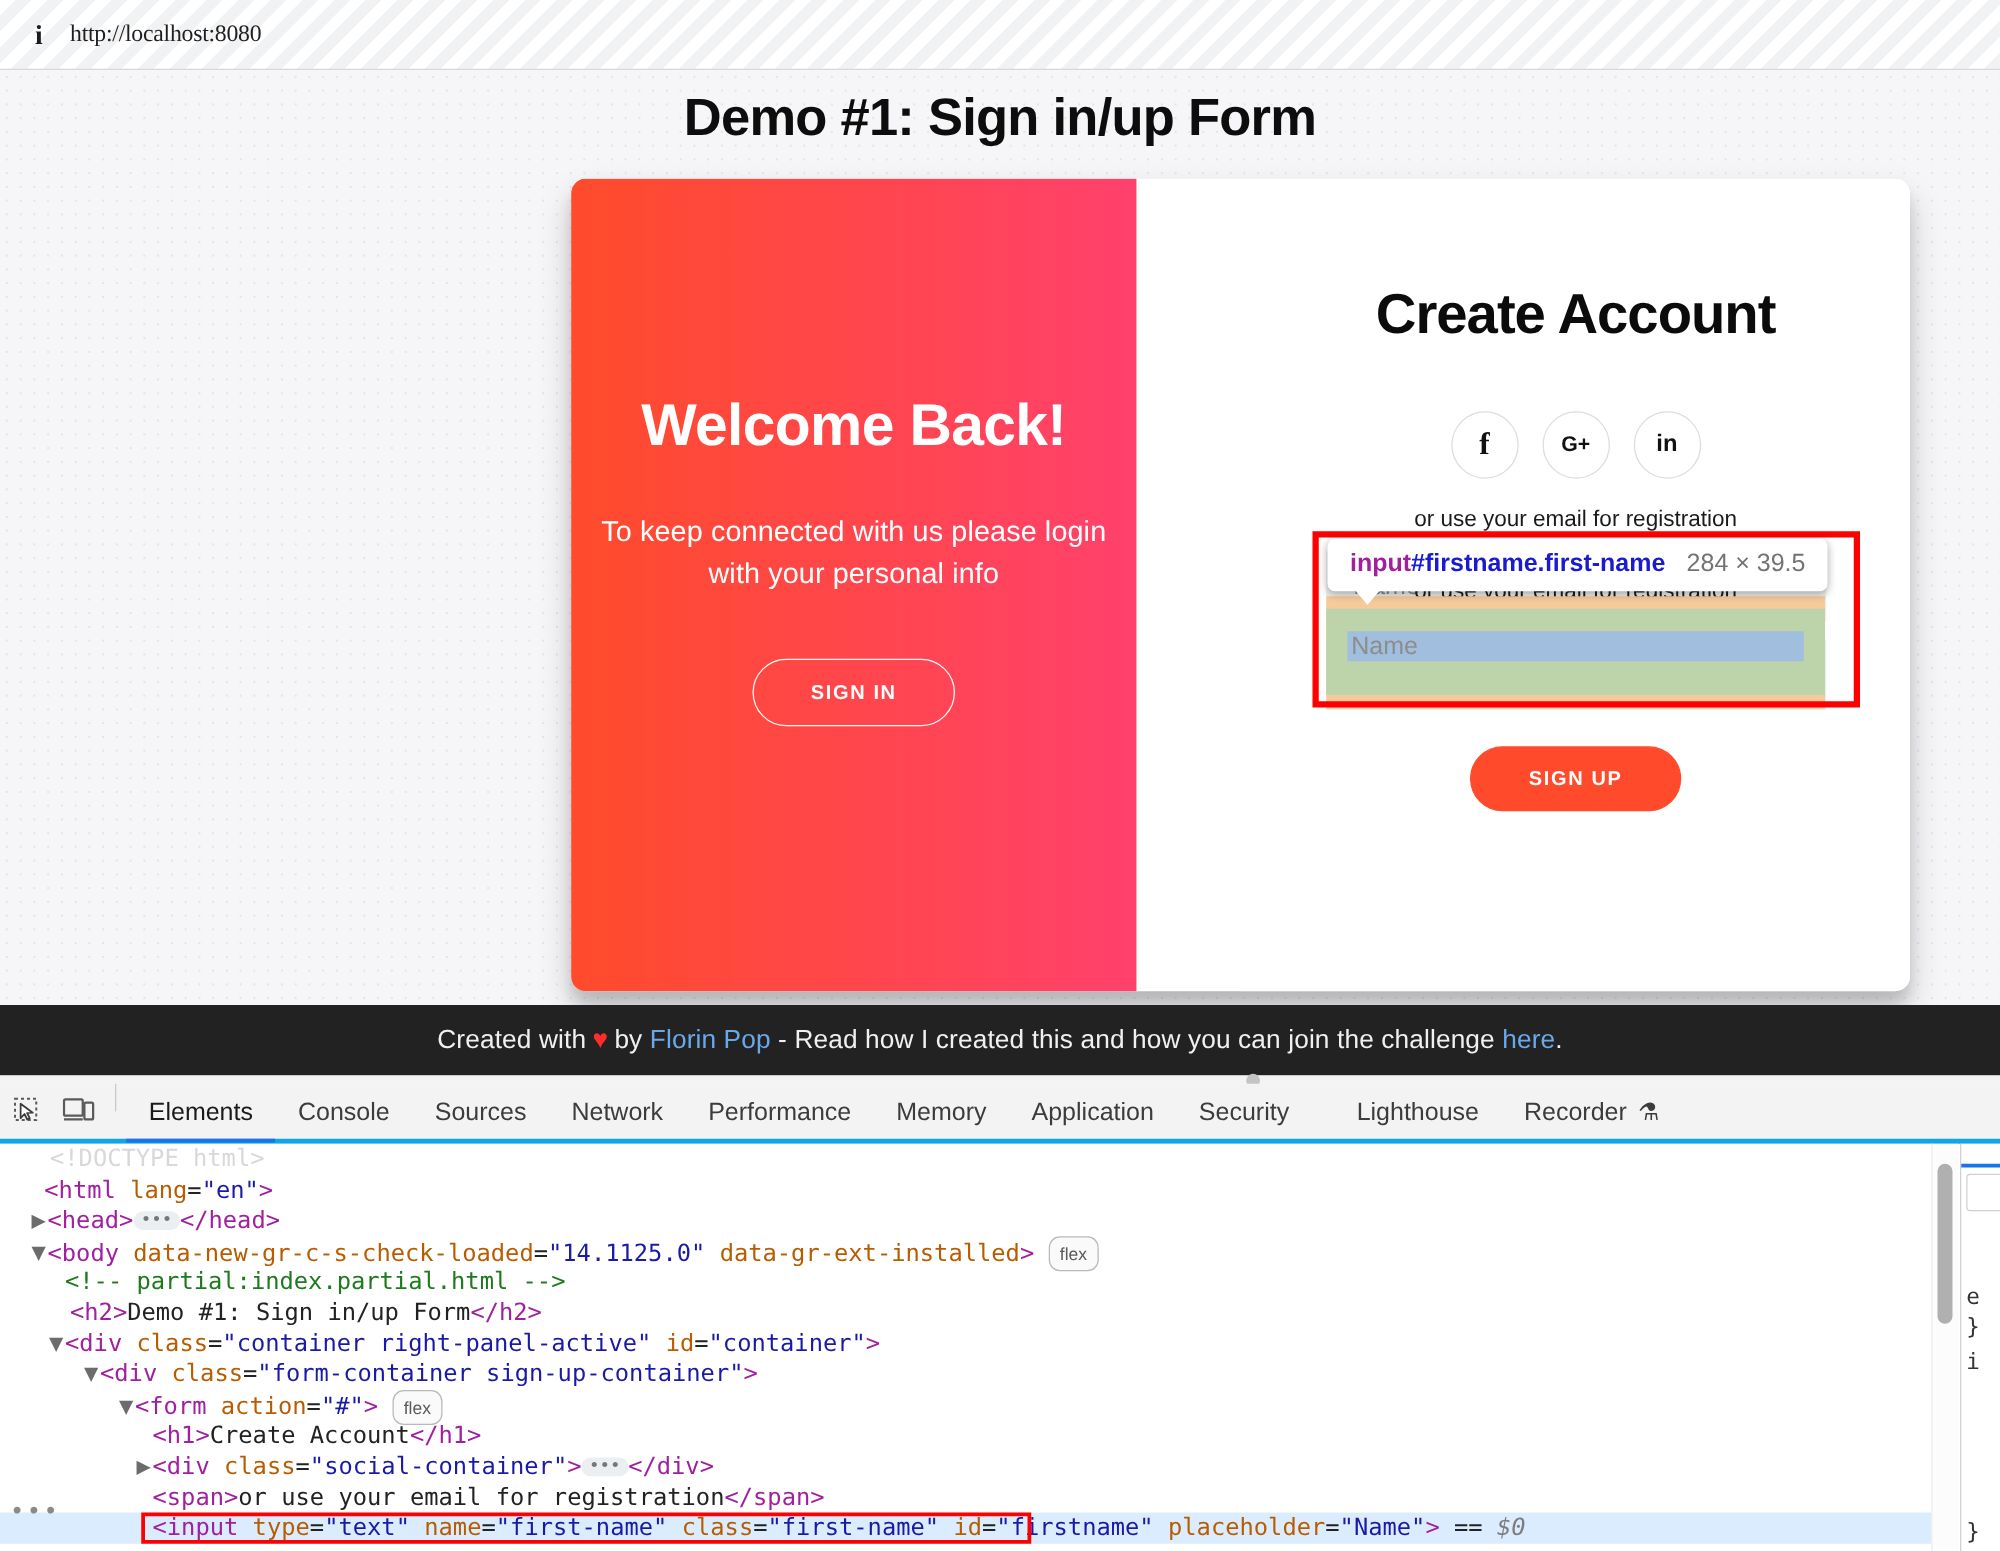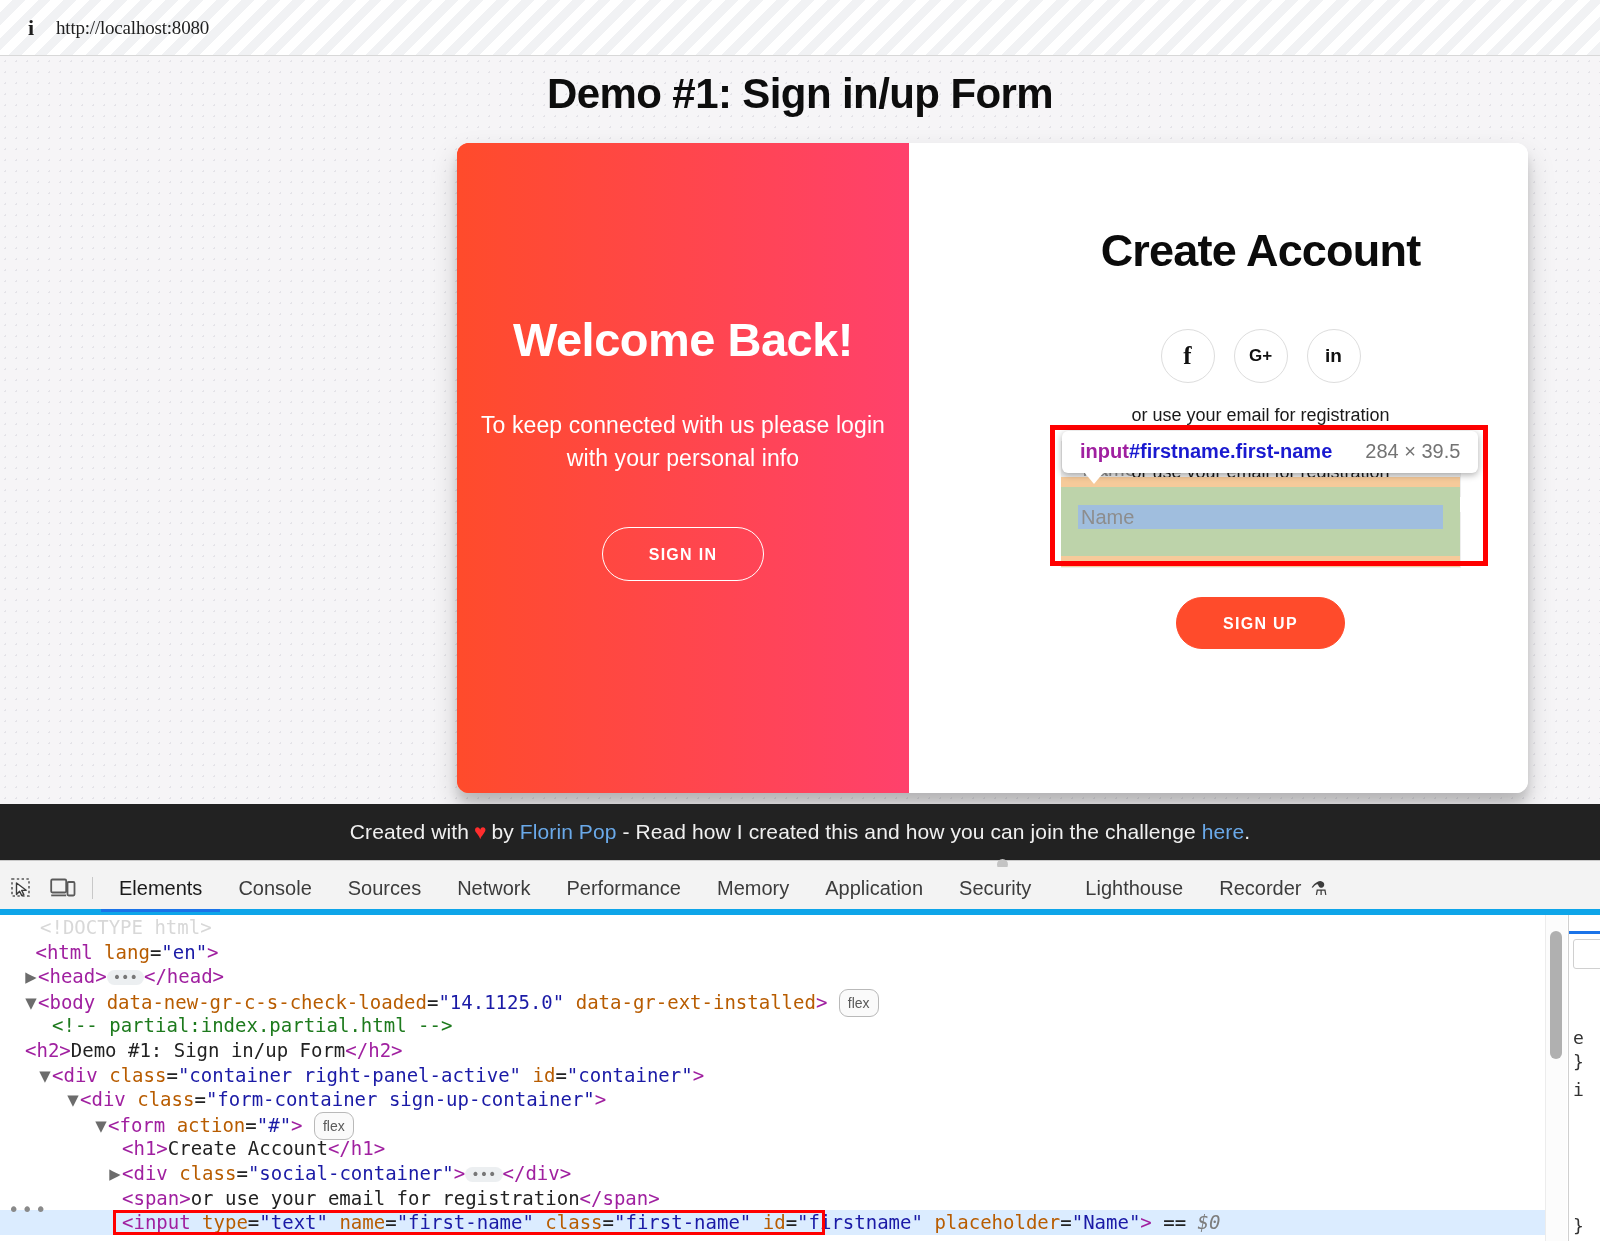--- a/index.html
+++ b/index.html
@@ -135,21 +135,21 @@
   #hint-occluded{
     position:absolute;left:1061px;top:406px;width:399px;text-align:center;
     font-size:18px;color:#1a1a1a;z-index:29;
   }
 
   #inspect-tooltip{
     position:absolute;left:1062px;top:375px;z-index:50;
     background:#fff;border-radius:6px;
     box-shadow:0 2px 7px rgba(0,0,0,0.32);
     padding:9px 18px 10px 18px;
-    display:flex;align-items:baseline;gap:33px;white-space:nowrap;
+    display:flex;align-items:baseline;gap:17px;white-space:nowrap;
   }
   #inspect-tooltip:after{
     content:"";position:absolute;left:22px;bottom:-11px;
     width:0;height:0;border-left:10px solid transparent;
     border-right:10px solid transparent;border-top:12px solid #fff;
   }
   .tt-tag{color:#a020a0;font-size:20px;font-weight:bold;}
   .tt-id{color:#1a1ad0;font-size:20px;font-weight:bold;}
   .tt-cls{color:#1a1ad0;font-size:20px;font-weight:bold;}
   .tt-dim{color:#737373;font-size:20px;}
@@ -171,22 +171,22 @@
   }
   #dt-drag{
     position:absolute;left:0;top:0;width:1600px;height:6px;background:#f3f3f3;
   }
   #dt-drag .grip{
     position:absolute;left:997px;top:-2px;width:11px;height:11px;border-radius:50%;
     background:#c4c4c4;
   }
   #dt-toolbar{
     position:absolute;left:0;top:6px;width:1600px;height:48px;
-    background:#f3f3f3;border-bottom:6px solid #0ea5e9;box-sizing:border-box;
-    display:flex;align-items:center;
+    background:#f3f3f3;border-bottom:4px solid #0ea5e9;box-sizing:border-box;
+    display:flex;align-items:flex-start;
   }
   .dt-iconbtn{
     width:42px;height:42px;display:flex;align-items:center;justify-content:center;
     cursor:pointer;
   }
   .dt-sep{width:1px;height:22px;background:#c8c8c8;margin:0 8px;}
   .dt-tab{
     height:47px;line-height:47px;padding:0 18px;font-size:20px;color:#3c3c3c;
     cursor:pointer;box-sizing:border-box;
   }
@@ -372,21 +372,21 @@
 
     <div class="node" style="padding-left:24px">
       <span class="tw">▼</span><span class="tag">&lt;body</span><span class="txt"> </span><span class="attr">data-new-gr-c-s-check-loaded</span><span class="txt">=</span><span class="val">"14.1125.0"</span><span class="txt"> </span><span class="attr">data-gr-ext-installed</span><span class="tag">&gt;</span>
       <span class="badge">flex</span>
     </div>
 
     <div class="node" style="padding-left:52px">
       <span class="com">&lt;!-- partial:index.partial.html --&gt;</span>
     </div>
 
-    <div class="node" style="padding-left:25px">
+    <div class="node" style="padding-left:56px">
       <span class="tag">&lt;h2&gt;</span><span class="txt">Demo #1: Sign in/up Form</span><span class="tag">&lt;/h2&gt;</span>
     </div>
 
     <div class="node" style="padding-left:38px">
       <span class="tw">▼</span><span class="tag">&lt;div</span><span class="txt"> </span><span class="attr">class</span><span class="txt">=</span><span class="val">"container right-panel-active"</span><span class="txt"> </span><span class="attr">id</span><span class="txt">=</span><span class="val">"container"</span><span class="tag">&gt;</span>
     </div>
 
     <div class="node" style="padding-left:66px">
       <span class="tw">▼</span><span class="tag">&lt;div</span><span class="txt"> </span><span class="attr">class</span><span class="txt">=</span><span class="val">"form-container sign-up-container"</span><span class="tag">&gt;</span>
     </div>

